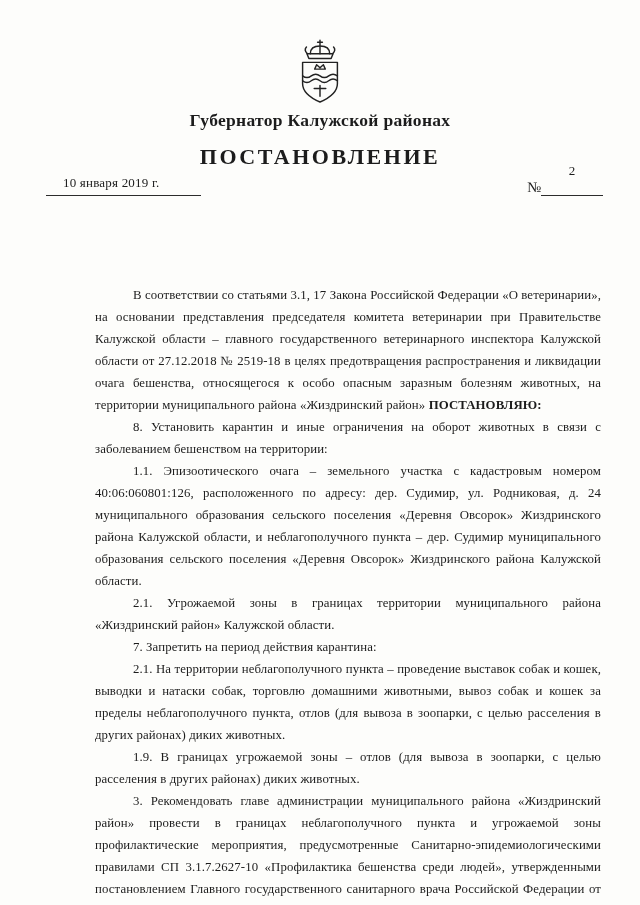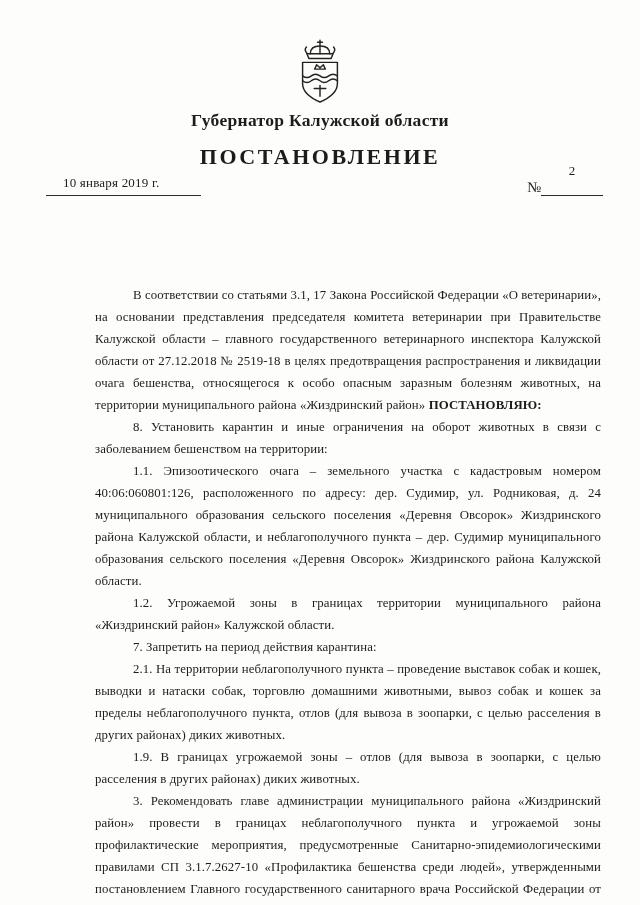--- a/index.html
+++ b/index.html
@@ -115,37 +115,37 @@
         <path d="M16.5 16 H43.5 L41.5 21 H18.5 Z"></path>
         <path d="M12 25 H48 V47 Q48 58 30 66 Q12 58 12 47 Z"></path>
         <path d="M24.5 32 L26.5 27.5 L30 30.5 L33.5 27.5 L35.5 32 Z"></path>
         <path d="M12 39 q4.5 3.5 9 0 q4.5 -3.5 9 0 q4.5 3.5 9 0 q4.5 -3.5 9 0"></path>
         <path d="M12 44 q4.5 3.5 9 0 q4.5 -3.5 9 0 q4.5 3.5 9 0 q4.5 -3.5 9 0"></path>
         <path d="M24 52 H36 M30 49 V60"></path>
       </g>
     </svg>
   </div>
 
-  <div class="org-title">Губернатор Калужской области</div>
+  <div class="org-title">Губернатор Калужской районах</div>
   <div class="doc-type">ПОСТАНОВЛЕНИЕ</div>
 
   <div class="doc-date">10 января  2019 г.</div>
   <div class="date-underline"></div>
 
   <div class="num-label">№</div>
   <div class="num-value">2</div>
   <div class="num-underline"></div>
 
   <div class="content">
 
     <div class="paragraphs">
       <p class="para"><span>В соответствии со статьями 3.1, 17 Закона Российской Федерации «О ветеринарии», на основании представления председателя комитета ветеринарии при Правительстве Калужской области – главного государственного ветеринарного инспектора Калужской области от 27.12.2018 № 2519-18 в целях предотвращения распространения и ликвидации очага бешенства, относящегося к особо опасным заразным болезням животных, на территории муниципального района «Жиздринский район» </span><span class="bold">ПОСТАНОВЛЯЮ:</span></p>
       <p class="para">8. Установить карантин и иные ограничения на оборот животных в связи с заболеванием бешенством на территории:</p>
       <p class="para">1.1. Эпизоотического очага – земельного участка с кадастровым номером 40:06:060801:126, расположенного по адресу: дер. Судимир, ул. Родниковая, д. 24 муниципального образования сельского поселения «Деревня Овсорок» Жиздринского района Калужской области, и неблагополучного пункта – дер. Судимир муниципального образования сельского поселения «Деревня Овсорок» Жиздринского района Калужской области.</p>
-      <p class="para">1.2. Угрожаемой зоны в границах территории муниципального района «Жиздринский район» Калужской области.</p>
+      <p class="para">2.1. Угрожаемой зоны в границах территории муниципального района «Жиздринский район» Калужской области.</p>
       <p class="para">7. Запретить на период действия карантина:</p>
       <p class="para">2.1. На территории неблагополучного пункта – проведение выставок собак и кошек, выводки и натаски собак, торговлю домашними животными, вывоз собак и кошек за пределы неблагополучного пункта, отлов (для вывоза в зоопарки, с целью расселения в других районах) диких животных.</p>
       <p class="para">1.9. В границах угрожаемой зоны – отлов (для вывоза в зоопарки, с целью расселения в других районах) диких животных.</p>
       <p class="para">3. Рекомендовать главе администрации муниципального района «Жиздринский район» провести в границах неблагополучного пункта и угрожаемой зоны профилактические мероприятия, предусмотренные Санитарно-эпидемиологическими правилами СП 3.1.7.2627-10 «Профилактика бешенства среди людей», утвержденными постановлением Главного государственного санитарного врача Российской Федерации от 06.05.2010 № 54,</p>
     </div>
   </div>
 
 </div>
 
 </body></html>

